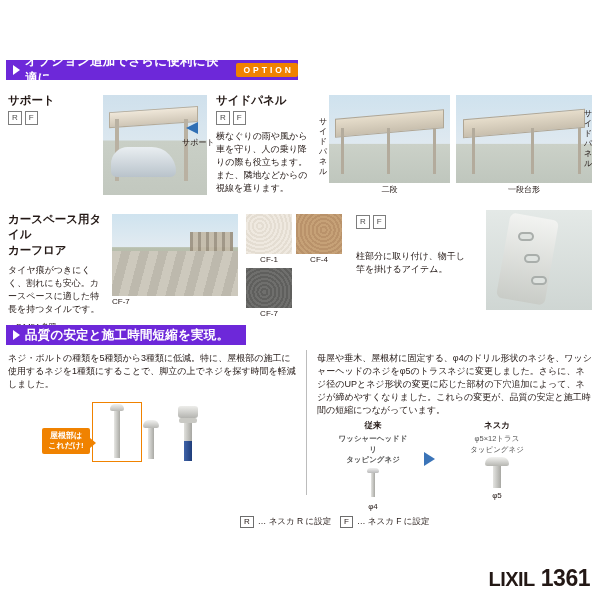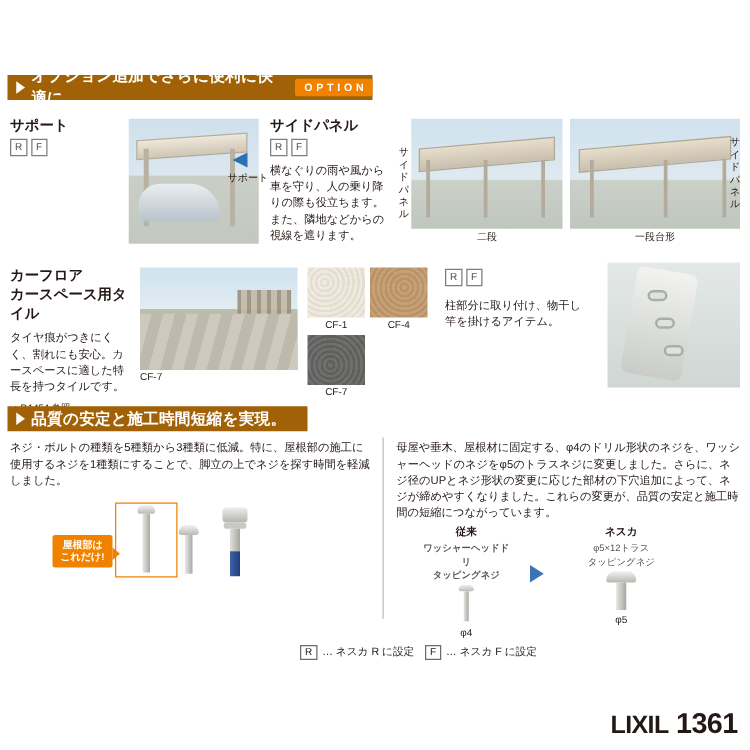--- a/index.html
+++ b/index.html
@@ -11,21 +11,21 @@
     color:#231815;
     position:relative;
     overflow:hidden;
   }
   .page { position:absolute; left:0; top:0; width:600px; height:600px; }
 
   
   .sec-head {
     position:absolute;
     height:20px;
-    background:#a16207;
+    background:#6d28d9;
     color:#ffffff;
     font-size:12.5px;
     font-weight:bold;
     letter-spacing:0.2px;
     display:flex;
     align-items:center;
     padding-left:7px;
   }
   .sec-head .bullet {
     width:0; height:0;
@@ -226,22 +226,22 @@
     <div class="roof"></div>
     <div class="post" style="left:12%;"></div>
     <div class="post" style="left:55%;"></div>
     <div class="post" style="left:90%;"></div>
   </div>
   <div class="cap" style="left:456px; top:184px; width:136px;">一段台形</div>
 
   <div class="vlabel" style="left:581px; top:104px; color:#231815;">サイドパネル</div>
 
   <div style="position:absolute; left:8px; top:212px; width:100px;">
+    <div class="h3">カースペース用タイル</div>
     <div class="h3" style="margin-top:1px;">カーフロア</div>
-    <div class="h3">カースペース用タイル</div>
     <div class="body-t" style="margin-top:6px;">タイヤ痕がつきにくく、割れにも安心。カースペースに適した特長を持つタイルです。</div>
     <div class="refnote" style="margin-top:6px;">⇨ P.1454 参照</div>
   </div>
 
   <div class="photo p3" style="left:112px; top:214px; width:126px; height:82px;">
     <div class="fence"></div>
     <div class="walk"></div>
   </div>
   <div class="cap" style="left:112px; top:297px; width:40px; text-align:left;">CF-7</div>
 
@@ -252,21 +252,21 @@
   <div class="cap" style="left:296px; top:255px; width:46px;">CF-4</div>
 
   <div class="photo sw sw3" style="left:246px; top:268px; width:46px; height:40px;"></div>
   <div class="cap" style="left:246px; top:309px; width:46px;">CF-7</div>
 
   <div style="position:absolute; left:356px; top:212px; width:110px;">
     <div class="rf">
       <span>R</span>
       <span>F</span>
     </div>
-    <div class="body-t" style="margin-top:9px;">柱部分に取り付け、物干し竿を掛けるアイテム。</div>
+    <div class="body-t" style="margin-top:21px;">柱部分に取り付け、物干し竿を掛けるアイテム。</div>
   </div>
 
   <div class="photo p4" style="left:486px; top:210px; width:106px; height:100px;">
     <div class="bar"></div>
     <div class="hole" style="left:30%; top:22%;"></div>
     <div class="hole" style="left:36%; top:44%;"></div>
     <div class="hole" style="left:42%; top:66%;"></div>
   </div>
 
   <div class="sec-head" style="left:6px; top:325px; width:240px;">

